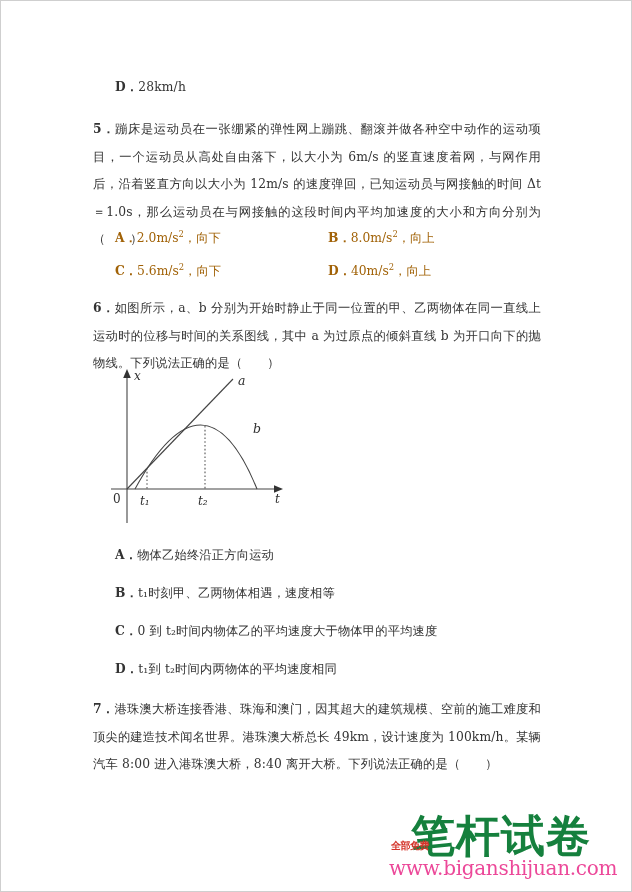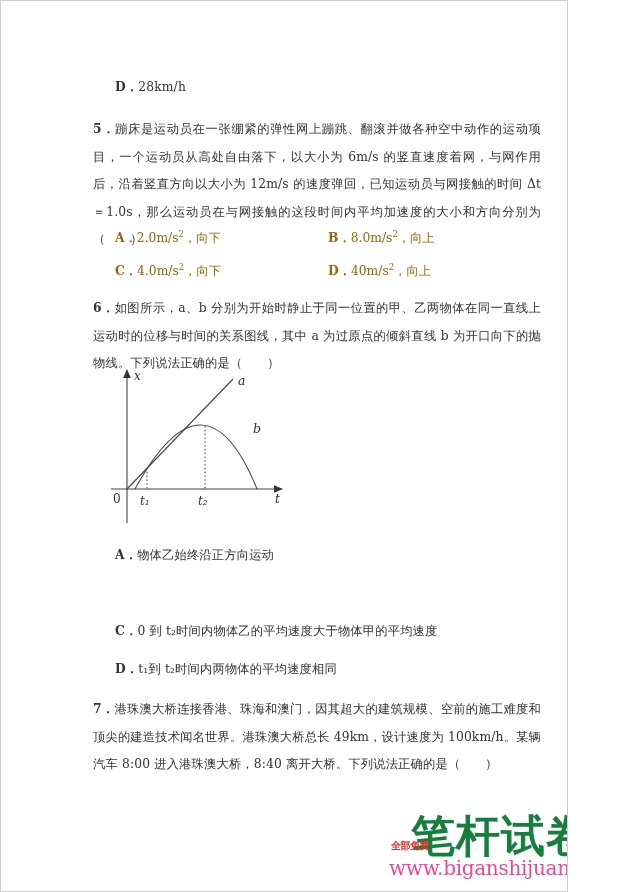--- a/index.html
+++ b/index.html
@@ -9,21 +9,21 @@
   }
   body {
     width: 632px;
     height: 892px;
     font-family: "DejaVu Serif", "Liberation Serif", serif;
     color: #2f2f2f;
   }
   .page {
     position: relative;
     box-sizing: border-box;
-    width: 568px;
+    width: 632px;
     height: 892px;
     background: #ffffff;
     border: 1px solid #cfcfcf;
     overflow: hidden;
   }
   .content {
     position: absolute;
     left: 92px;
     top: 0;
     width: 448px;
@@ -134,21 +134,21 @@
         </div>
         <div class="col">
           <span class="lbl">B．</span><span>8.0m/s</span><span class="sup">2</span><span>，向上</span>
         </div>
       </div>
     </div>
 
     <div class="row" style="top:252px;">
       <div class="opt-row">
         <div class="col">
-          <span class="lbl">C．</span><span>4.0m/s</span><span class="sup">2</span><span>，向下</span>
+          <span class="lbl">C．</span><span>5.6m/s</span><span class="sup">2</span><span>，向下</span>
         </div>
         <div class="col">
           <span class="lbl">D．</span><span>40m/s</span><span class="sup">2</span><span>，向上</span>
         </div>
       </div>
     </div>
 
     <div class="row" style="top:293px;">
       <div class="para qnum-line">
         <span class="lbl">6．</span><span>如图所示，a、b 分别为开始时静止于同一位置的甲、乙两物体在同一直线上运动时的位移与时间的关系图线，其中 a 为过原点的倾斜直线 b 为开口向下的抛物线。下列说法正确的是（　　）</span>
@@ -179,20 +179,25 @@
         <text x="133" y="22" font-family="DejaVu Serif, Liberation Serif, serif" font-size="12.5" font-style="italic" fill="#2f2f2f">a</text>
         <text x="148" y="70" font-family="DejaVu Serif, Liberation Serif, serif" font-size="12.5" font-style="italic" fill="#2f2f2f">b</text>
       </svg>
     </div>
 
     <div class="row" style="top:540px;">
       <div class="para indent-opt">
         <span class="lbl">A．</span><span>物体乙始终沿正方向运动</span>
       </div>
     </div>
+    <div class="row" style="top:578px;">
+      <div class="para indent-opt">
+        <span class="lbl">B．</span><span>t₁时刻甲、乙两物体相遇，速度相等</span>
+      </div>
+    </div>
     <div class="row" style="top:616px;">
       <div class="para indent-opt">
         <span class="lbl">C．</span><span>0 到 t₂时间内物体乙的平均速度大于物体甲的平均速度</span>
       </div>
     </div>
     <div class="row" style="top:654px;">
       <div class="para indent-opt">
         <span class="lbl">D．</span><span>t₁到 t₂时间内两物体的平均速度相同</span>
       </div>
     </div>

